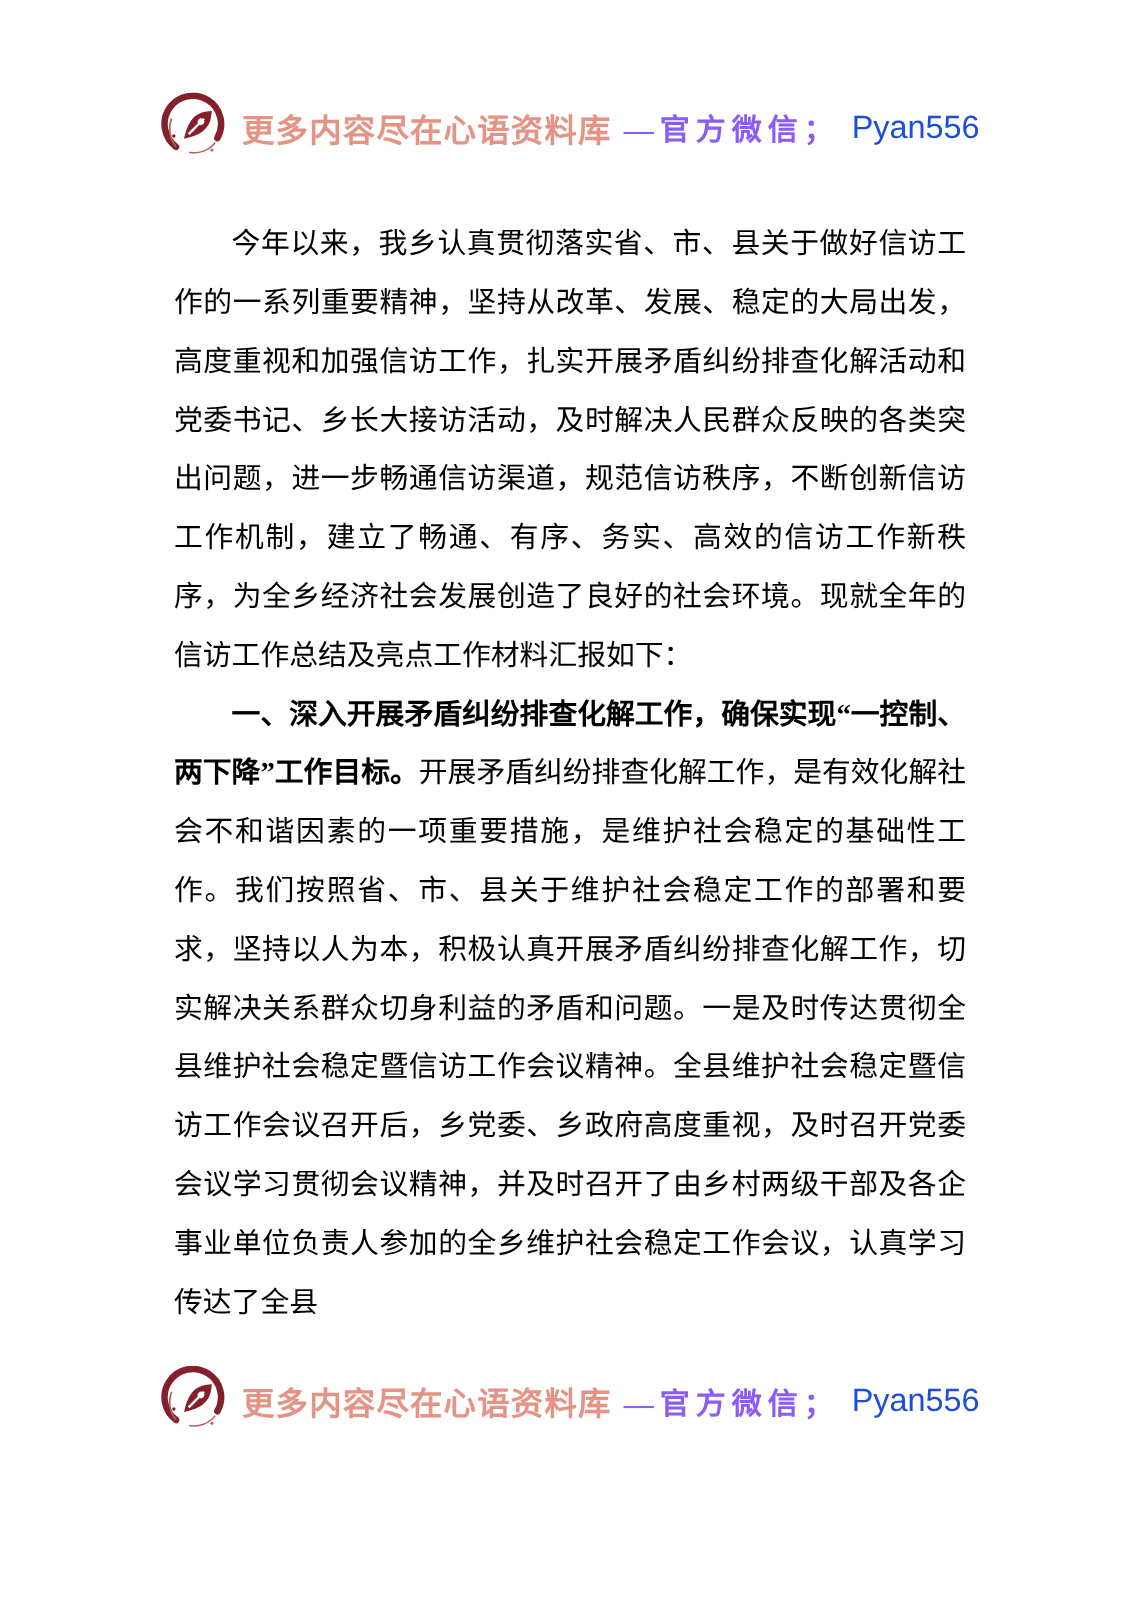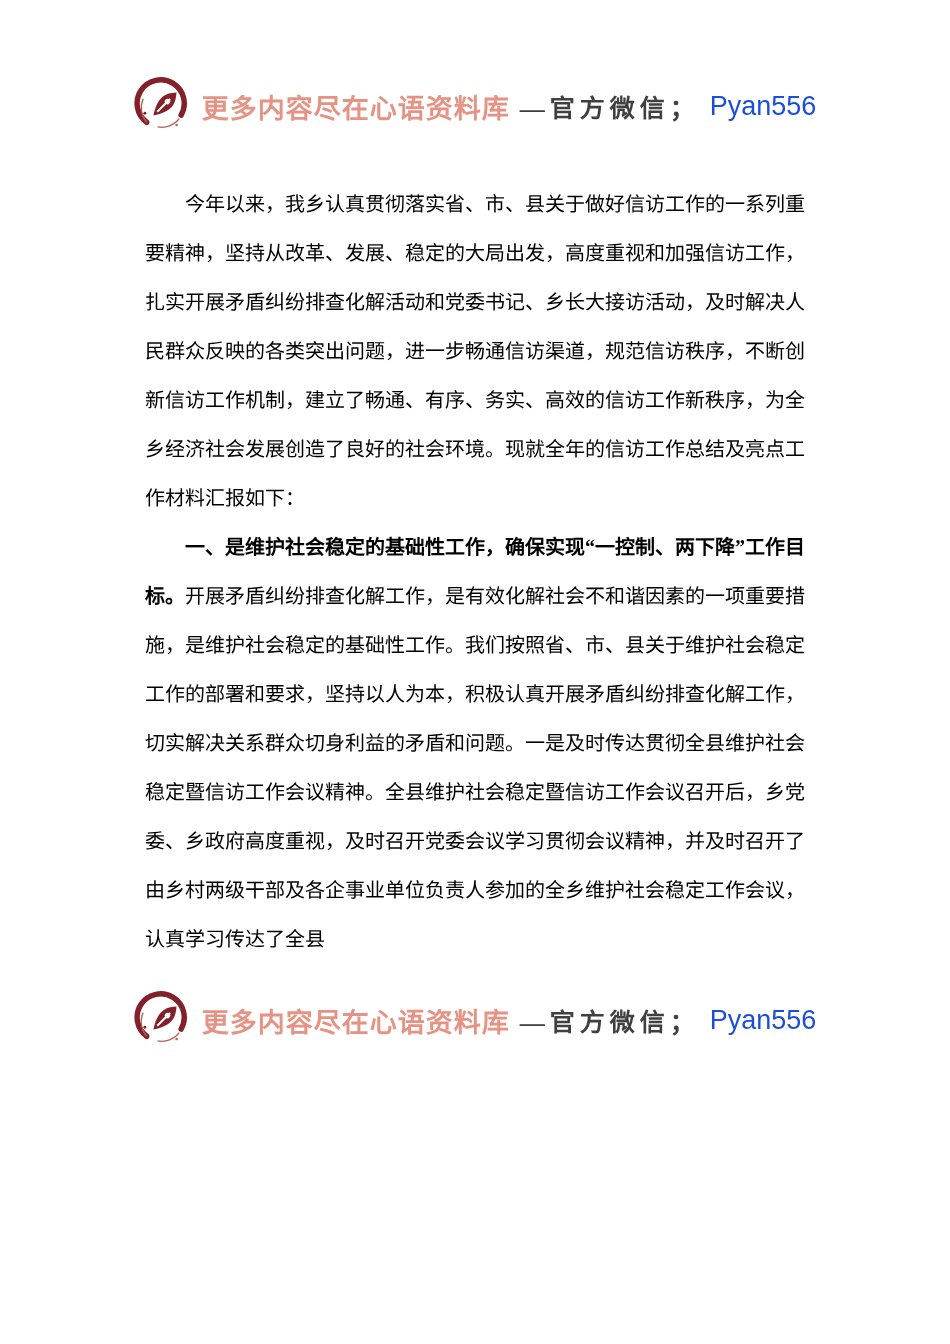--- a/index.html
+++ b/index.html
@@ -25,37 +25,37 @@
   .watermark.bottom { margin-top: 26px; }
   .wm-logo { width: 58px; height: 58px; flex: 0 0 auto; }
   .wm-main {
     color: #e59384;
     font-size: 27px;
     font-weight: bold;
     letter-spacing: 1px;
     font-family: "Liberation Serif", serif;
   }
   .wm-dash {
-    color: #404040;
+    color: #8b5cf6;
     font-size: 25px;
     font-weight: bold;
     letter-spacing: 5px;
     font-family: "Liberation Serif", serif;
   }
   .wm-id {
     color: #1d4ed8;
     font-size: 27px;
     font-family: "Liberation Sans", sans-serif;
   }
   
   .doc-body {
     margin: 44px 145px 0 145px;
     width: 660px;
     color: #000000;
-    font-size: 20px;
+    font-size: 24px;
     line-height: 49px;
     text-align: justify;
     text-justify: inter-character;
   }
   .doc-body p { text-indent: 2em; }
   .doc-body p + p { margin-top: 0; }
   .doc-body .lead-bold { font-weight: bold; }
 </style>
 </head>
 <body>
@@ -80,21 +80,21 @@
       </svg>
     </span>
     <span class="wm-main">更多内容尽在心语资料库</span>
     <span class="wm-dash">—官方微信；</span>
     <span class="wm-id">Pyan556</span>
   </header>
 
   <main class="doc-body">
     <p>今年以来，我乡认真贯彻落实省、市、县关于做好信访工作的一系列重要精神，坚持从改革、发展、稳定的大局出发，高度重视和加强信访工作，扎实开展矛盾纠纷排查化解活动和党委书记、乡长大接访活动，及时解决人民群众反映的各类突出问题，进一步畅通信访渠道，规范信访秩序，不断创新信访工作机制，建立了畅通、有序、务实、高效的信访工作新秩序，为全乡经济社会发展创造了良好的社会环境。现就全年的信访工作总结及亮点工作材料汇报如下：</p>
     <p>
-      <span class="lead-bold">一、是维护社会稳定的基础性工作，确保实现“一控制、两下降”工作目标。</span><span>开展矛盾纠纷排查化解工作，是有效化解社会不和谐因素的一项重要措施，是维护社会稳定的基础性工作。我们按照省、市、县关于维护社会稳定工作的部署和要求，坚持以人为本，积极认真开展矛盾纠纷排查化解工作，切实解决关系群众切身利益的矛盾和问题。一是及时传达贯彻全县维护社会稳定暨信访工作会议精神。全县维护社会稳定暨信访工作会议召开后，乡党委、乡政府高度重视，及时召开党委会议学习贯彻会议精神，并及时召开了由乡村两级干部及各企事业单位负责人参加的全乡维护社会稳定工作会议，认真学习传达了全县</span>
+      <span class="lead-bold">一、深入开展矛盾纠纷排查化解工作，确保实现“一控制、两下降”工作目标。</span><span>开展矛盾纠纷排查化解工作，是有效化解社会不和谐因素的一项重要措施，是维护社会稳定的基础性工作。我们按照省、市、县关于维护社会稳定工作的部署和要求，坚持以人为本，积极认真开展矛盾纠纷排查化解工作，切实解决关系群众切身利益的矛盾和问题。一是及时传达贯彻全县维护社会稳定暨信访工作会议精神。全县维护社会稳定暨信访工作会议召开后，乡党委、乡政府高度重视，及时召开党委会议学习贯彻会议精神，并及时召开了由乡村两级干部及各企事业单位负责人参加的全乡维护社会稳定工作会议，认真学习传达了全县</span>
     </p>
   </main>
 
   <footer class="watermark bottom">
     <span class="wm-logo">
       <svg viewBox="0 0 64 64" width="58" height="58" aria-hidden="true">
         <path d="M14 50 A26 26 0 1 1 52 42" fill="none" stroke="#84202a" stroke-width="6" stroke-linecap="round"></path>
         <path d="M14 50 A26 26 0 0 1 10 24" fill="none" stroke="#b06158" stroke-width="1.6"></path>
         <path d="M50 46 A24 24 0 0 1 26 55" fill="none" stroke="#b06158" stroke-width="1.4"></path>
         <g transform="rotate(45 32 32)">

